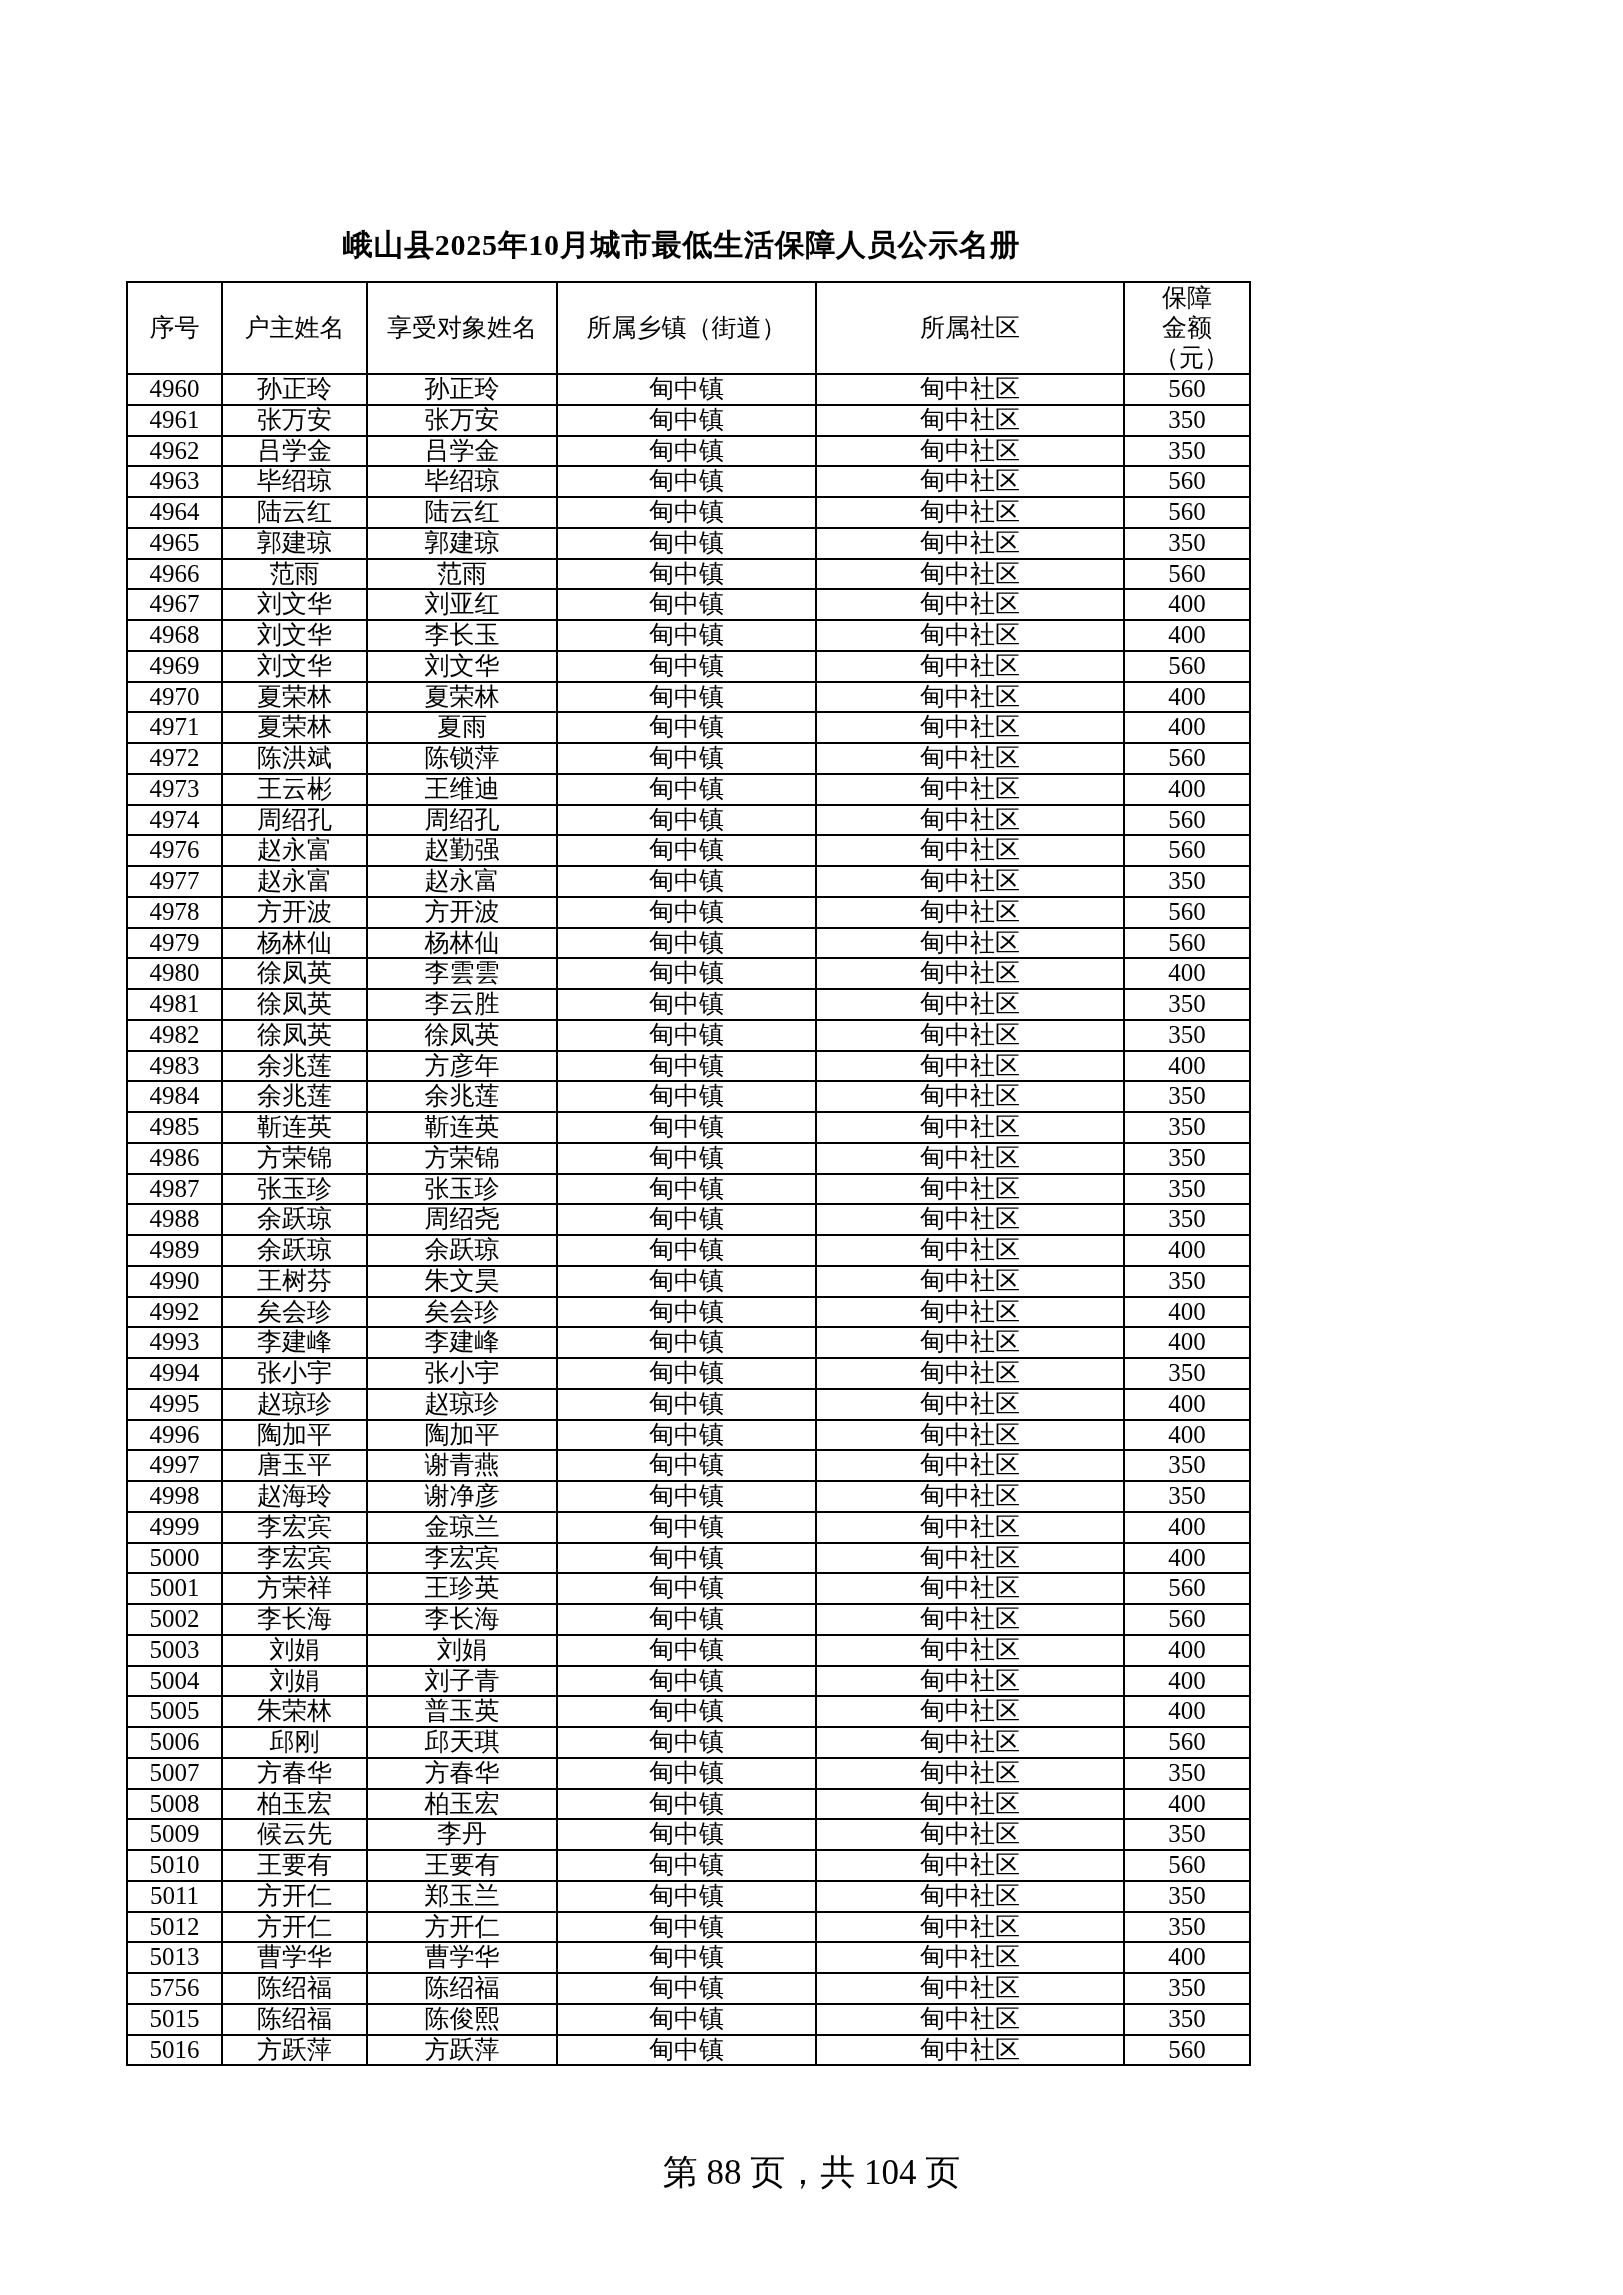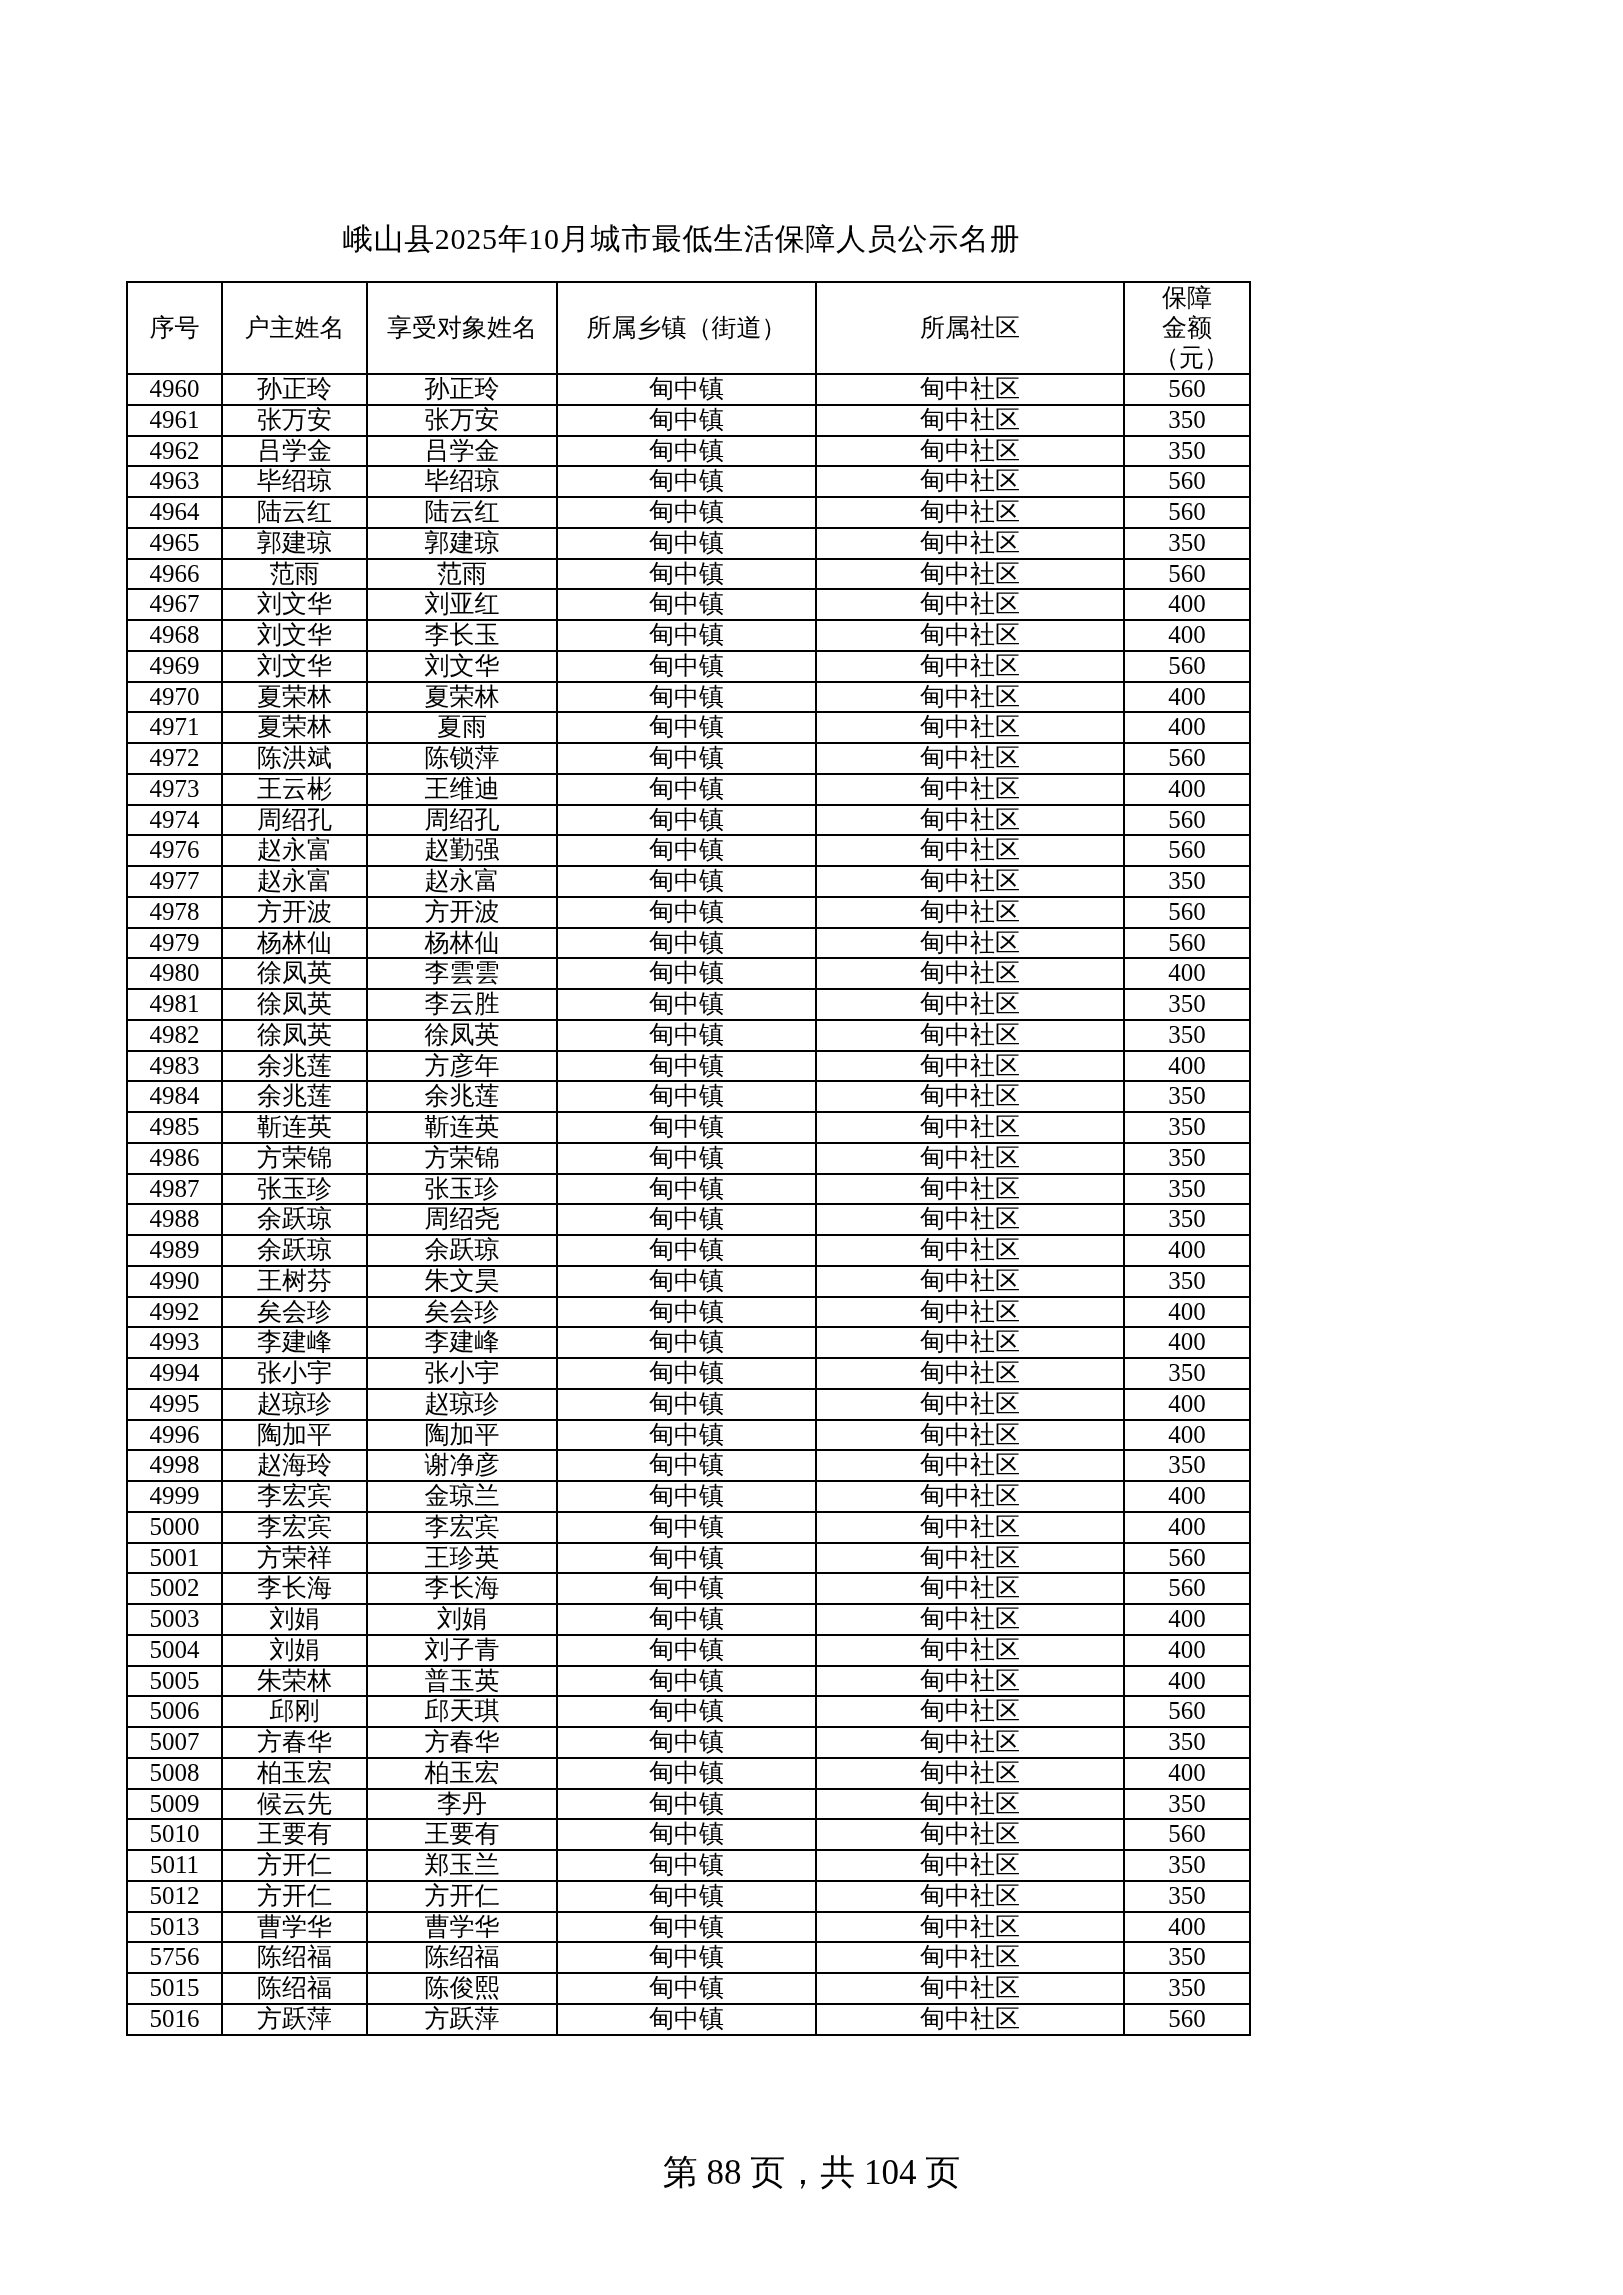--- a/index.html
+++ b/index.html
@@ -7,26 +7,26 @@
     position: relative;
     width: 1623px;
     height: 2295px;
     background: #ffffff;
     font-family: "Liberation Serif", "DejaVu Serif", serif;
     color: #000000;
     overflow: hidden;
   }
   .doc-title {
     position: absolute;
-    top: 219px;
+    top: 225px;
     left: 126px;
     width: 1111px;
     text-align: center;
     font-size: 30px;
-    font-weight: normal;
+    font-weight: bold;
     letter-spacing: 0.7px;
     white-space: nowrap;
   }
   table.roster {
     position: absolute;
     top: 281px;
     left: 126px;
     border-collapse: collapse;
     table-layout: fixed;
     width: 1123px;
@@ -360,20 +360,28 @@
         </tr>
         <tr>
           <td>4996</td>
           <td>陶加平</td>
           <td>陶加平</td>
           <td>甸中镇</td>
           <td>甸中社区</td>
           <td>400</td>
         </tr>
         <tr>
+          <td>4997</td>
+          <td>唐玉平</td>
+          <td>谢青燕</td>
+          <td>甸中镇</td>
+          <td>甸中社区</td>
+          <td>350</td>
+        </tr>
+        <tr>
           <td>4998</td>
           <td>赵海玲</td>
           <td>谢净彦</td>
           <td>甸中镇</td>
           <td>甸中社区</td>
           <td>350</td>
         </tr>
         <tr>
           <td>4999</td>
           <td>李宏宾</td>

